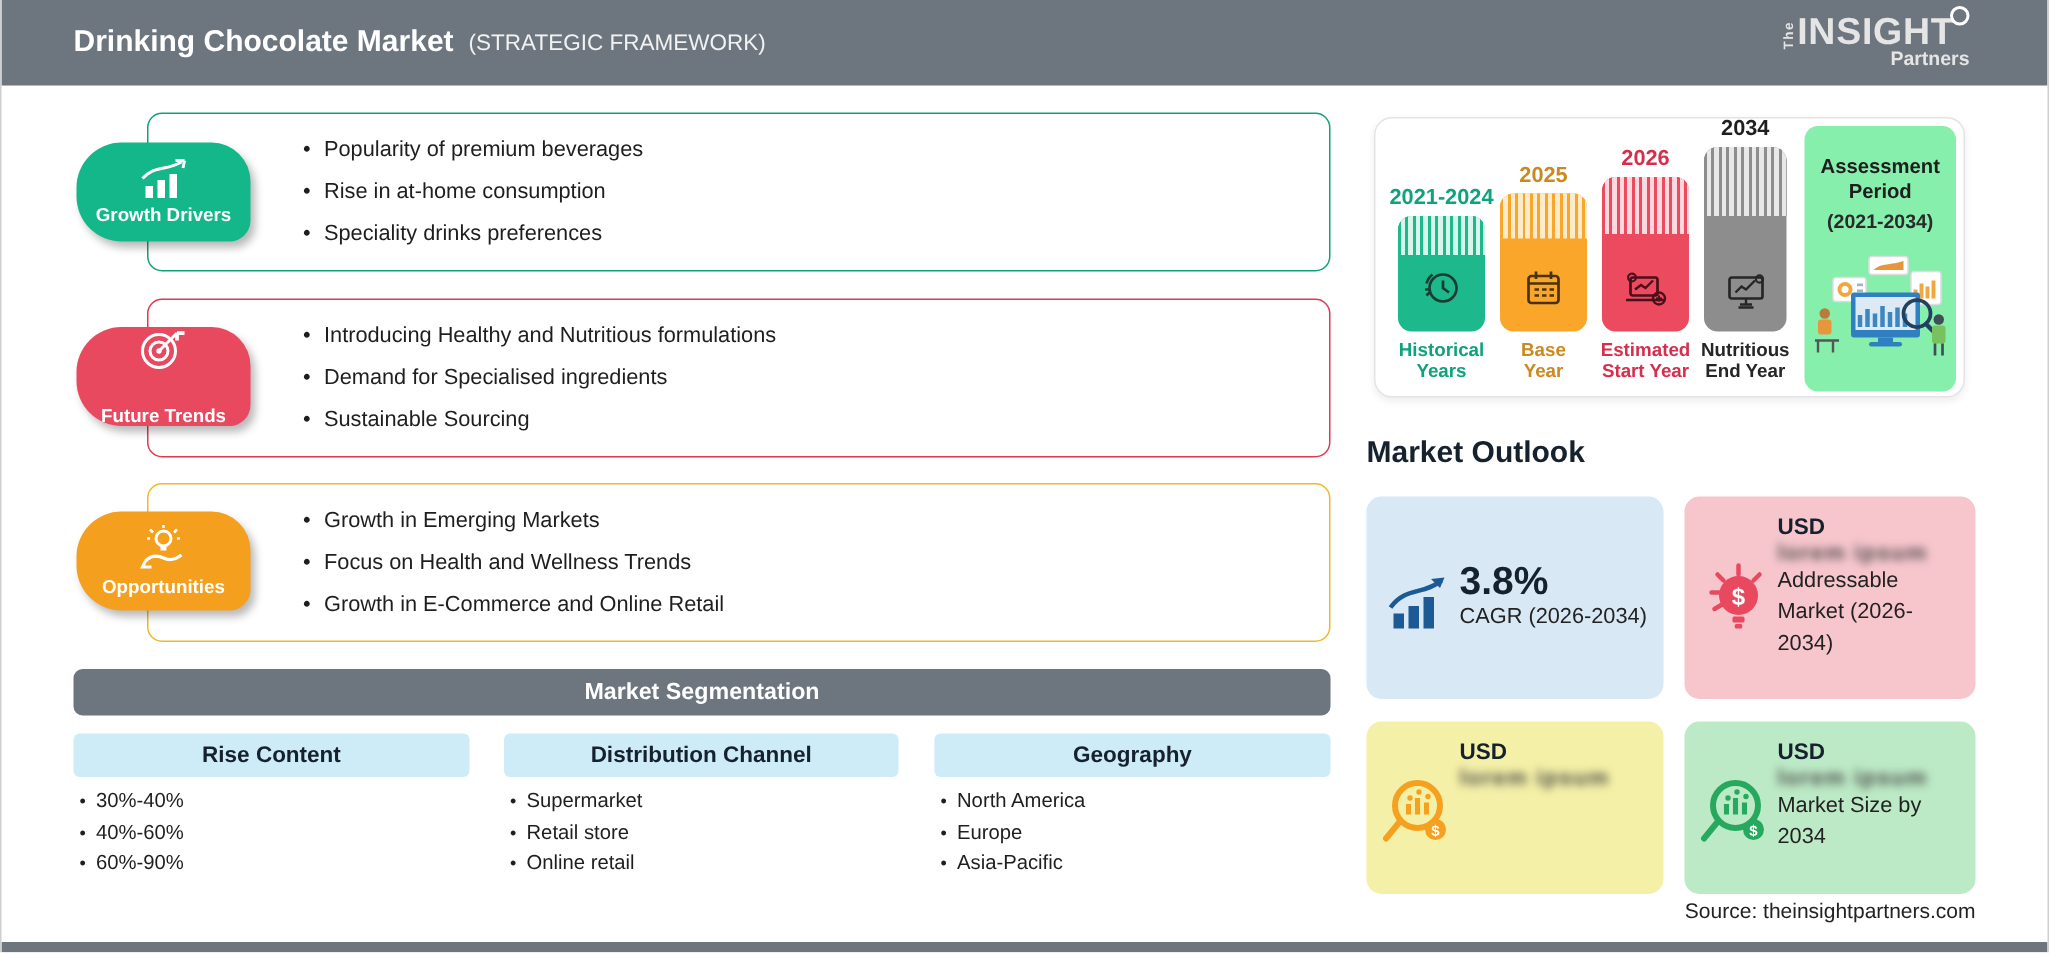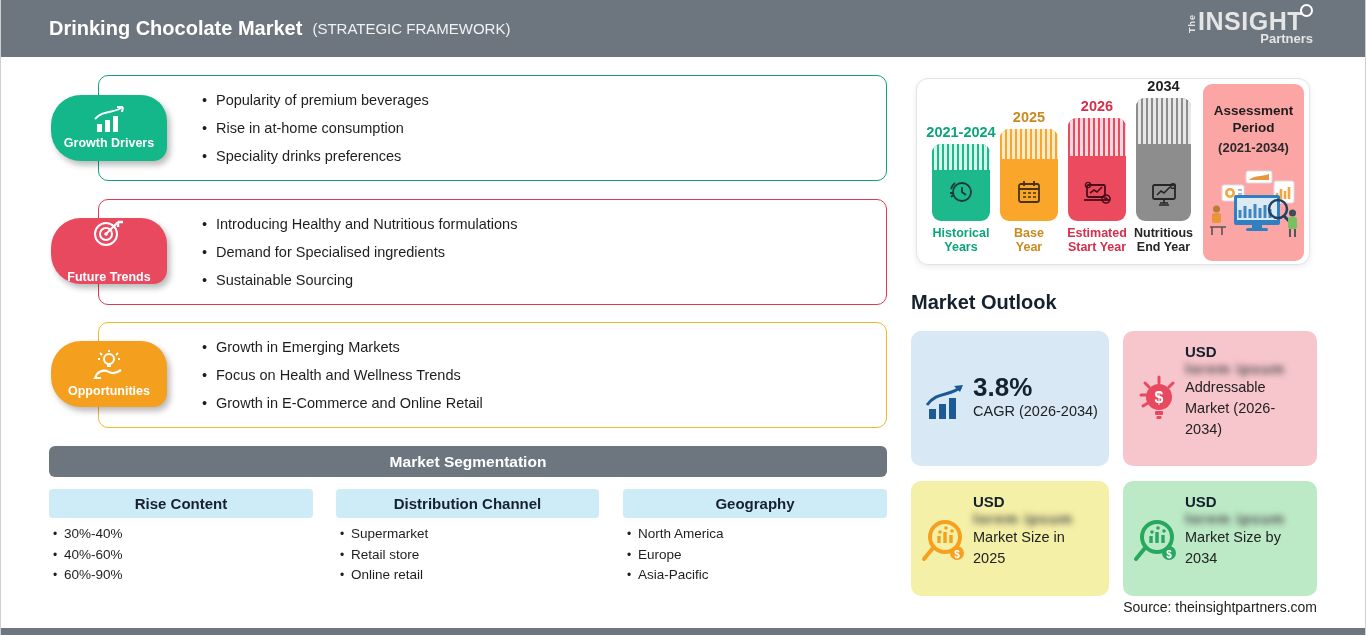--- a/index.html
+++ b/index.html
@@ -47,21 +47,21 @@
   .tl-card { position:absolute; left:915px; top:78px; width:394px; height:187px; background:#fff;
              border:1px solid #e4e4e8; border-radius:12px; box-shadow:0 2px 6px rgba(0,0,0,.08); }
   .tbar { position:absolute; bottom:8px; display:flex; flex-direction:column; align-items:center; }
   .tbar-year { font-size:14.5px; font-weight:bold; white-space:nowrap; margin-bottom:4px; }
   .tbar-rect { width:100%; border-radius:9px; position:relative; display:flex; align-items:flex-end;
                justify-content:center; }
   .tbar-cap { position:absolute; top:0; left:0; width:100%; border-radius:9px 9px 0 0; }
   .tbar-icon { margin-bottom:14px; }
   .tbar-label { font-size:12.5px; font-weight:bold; text-align:center; line-height:14px;
                 height:30px; margin-top:5px; }
-  .assess { position:absolute; right:5px; top:5px; width:101px; height:177px; background:#fca5a5;
+  .assess { position:absolute; right:5px; top:5px; width:101px; height:177px; background:#86efac;
             border-radius:9px; display:flex; flex-direction:column; align-items:center; padding-top:18px; }
   .assess-title { font-size:13.5px; font-weight:bold; color:#1e1e1e; text-align:center; width:86px; line-height:17px; }
   .assess-range { font-size:13px; font-weight:bold; color:#2a2a2a; margin-top:4px; }
   .assess-illus { margin-top:14px; }
 
   
   .outlook-title { position:absolute; left:910px; top:291px; font-size:20px; font-weight:bold; color:#16212e; }
   .card { position:absolute; border-radius:10px; }
   .card-usd { font-size:15px; font-weight:bold; color:#16212e; }
   .masked { font-size:15px; font-weight:bold; color:#4a4a4a; filter:blur(3px); letter-spacing:1px; }
@@ -306,21 +306,20 @@
       <circle cx="21" cy="17" r="1.8" fill="#f5a01e"></circle>
         <circle cx="27" cy="13" r="1.8" fill="#f5a01e"></circle>
         <circle cx="33" cy="16" r="1.8" fill="#f5a01e"></circle>
       <path d="M14 33 L5 44" stroke="#f5a01e" stroke-width="4" stroke-linecap="round"></path>
       <circle cx="38" cy="38" r="7" fill="#f5a01e"></circle>
       <text x="38" y="42.5" text-anchor="middle" font-size="10" font-weight="bold" fill="#fff" font-family="Liberation Sans, sans-serif">$</text>
     </svg>
     <div class="card-text" style="left:62px; top:12px; width:126px;">
       <div class="card-usd">USD</div>
       <div class="masked">lorem ipsum</div>
-      <div class="card-label">Market Size in 2025</div>
     </div>
   </div>
 
   <div class="card c4">
     <svg style="position:absolute; left:8px; top:34px;" width="52" height="52" viewBox="0 0 52 52">
       <circle cx="26" cy="22" r="15" fill="none" stroke="#27a85f" stroke-width="4"></circle>
       <path d="M20 28 v-7 M26 28 v-11 M32 28 v-8" stroke="#27a85f" stroke-width="3.4"></path>
       <circle cx="21" cy="17" r="1.8" fill="#27a85f"></circle>
         <circle cx="27" cy="13" r="1.8" fill="#27a85f"></circle>
         <circle cx="33" cy="16" r="1.8" fill="#27a85f"></circle>

